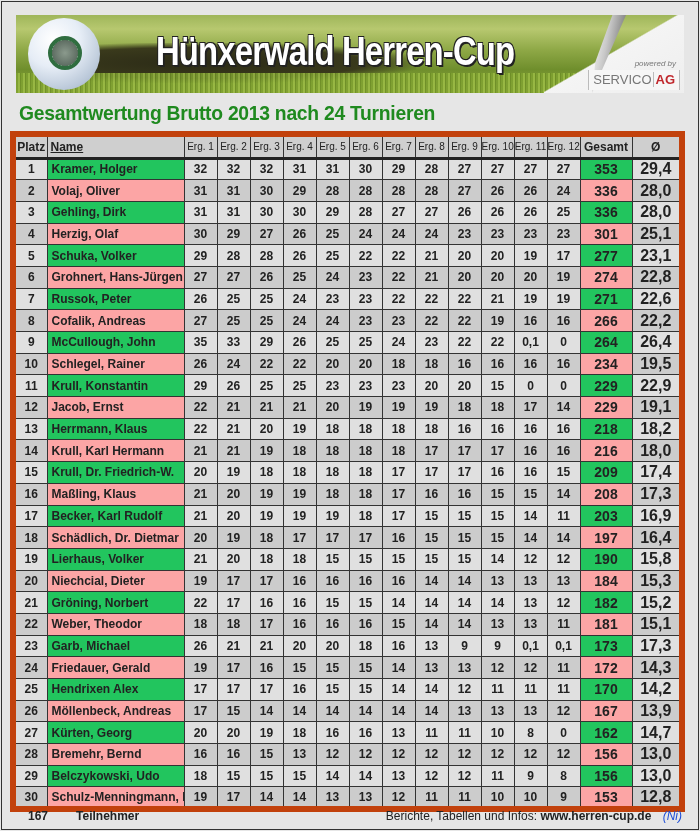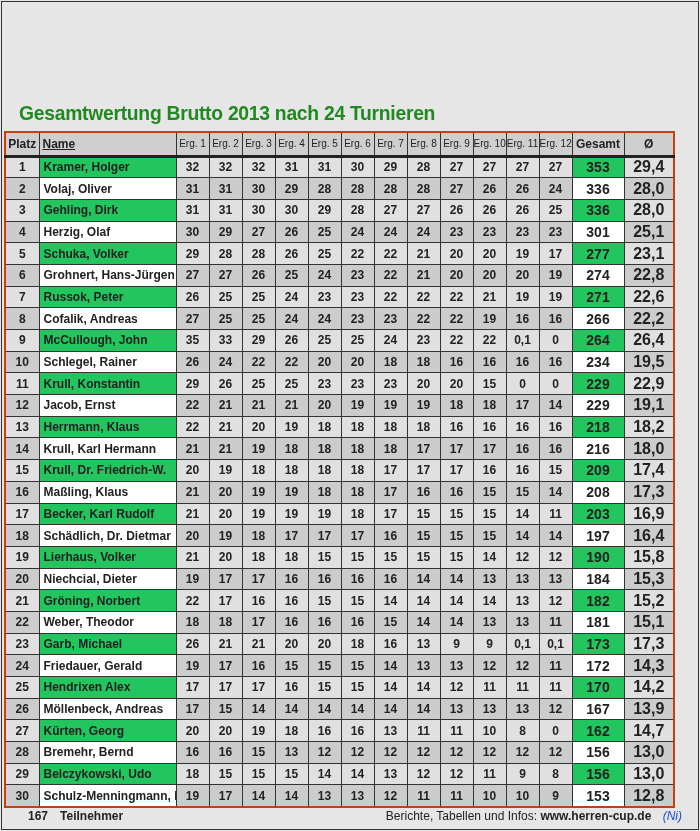--- a/index.html
+++ b/index.html
@@ -63,59 +63,73 @@
   }
   .servico .ag { color: #c0282d; font-weight: bold; border-left: 1px solid #bbb; padding-left: 2px; margin-left: 1px; }
 
   .page-title {
     position: absolute; left: 17px; top: 99px;
     font-size: 21px; font-weight: bold; color: #1f8a1f; letter-spacing: -0.3px;
     transform: scaleX(0.92); transform-origin: left center; white-space: nowrap;
   }
 
   table.standings {
-    position: absolute; left: 2px; top: 129px; width: 669px;
+    position: absolute; left: 8px; top: 129px; width: 669px;
     border-collapse: collapse; table-layout: fixed;
-    border: 2px solid #c2410c;
+    border: 6px solid #c2410c;
     padding-left: 20px;
   }
   table.standings th, table.standings td {
     border: 1px solid #333;
     text-align: center; padding: 0; height: 21.7px;
     font-size: 12px; font-weight: bold; color: #222;
     overflow: hidden; white-space: nowrap;
   }
   table.standings thead th {
     background: #cfcfcf; height: 24px; font-weight: normal; font-size: 10px;
     border-bottom: 3px solid #222;
   }
   table.standings thead th.big { font-size: 12px; font-weight: bold; }
   table.standings td.name { text-align: left; padding-left: 4px; }
   table.standings th.name { text-align: left; padding-left: 3px; text-decoration: underline; }
   table.standings td.total { font-size: 14px; }
   table.standings td.avg { font-size: 16px; }
   tr.odd td { background: #e0e0e0; }
   tr.even td { background: #cccccc; }
   tr.odd td.name, tr.odd td.total { background: #22c55e; }
-  tr.even td.name, tr.even td.total { background: #ffffff; }
+  tr.even td.name, tr.even td.total { background: #fca5a5; }
 
   .footer-count {
     position: absolute; left: 26px; top: 807px; font-size: 12px; font-weight: bold; color: #222;
   }
-  .footer-count span + span { margin-left: 12px; }
+  .footer-count span + span { margin-left: 28px; }
   .footer-info {
     position: absolute; right: 16px; top: 807px; font-size: 12px; color: #222;
   }
   .footer-info .url { font-weight: bold; }
   .footer-info .ni { font-style: italic; color: #1d4ed8; margin-left: 8px; }
 </style>
 </head>
 <body>
 
 <div class="frame">
+  <div class="banner">
+    <div class="hole"></div>
+    <div class="grass"></div>
+    <div class="ball">
+      <div class="ball-logo"></div>
+    </div>
+    <div class="banner-title">Hünxerwald  Herren-Cup</div>
+    <div class="curl"></div>
+    <div class="curl-page"></div>
+    <div class="powered">powered by</div>
+    <div class="servico">
+      <span>SERVICO</span><span class="ag">AG</span>
+    </div>
+  </div>
 
   <div class="page-title">Gesamtwertung Brutto 2013 nach 24 Turnieren</div>
 
   <table class="standings">
     <colgroup>
       <col style="width:34px">
         <col style="width:137px">
       <col style="width:33px">
         <col style="width:33px">
         <col style="width:33px">

